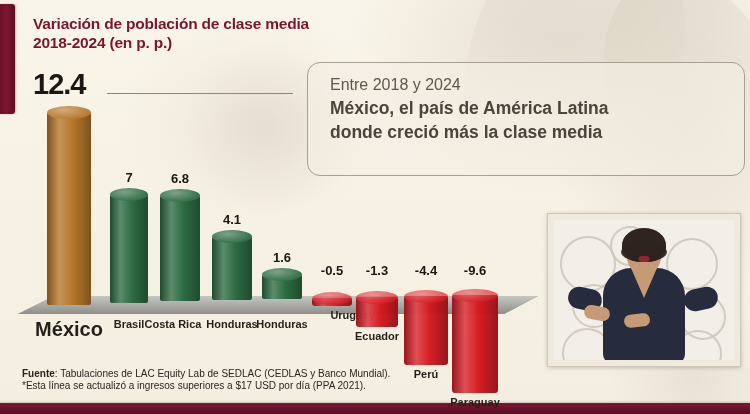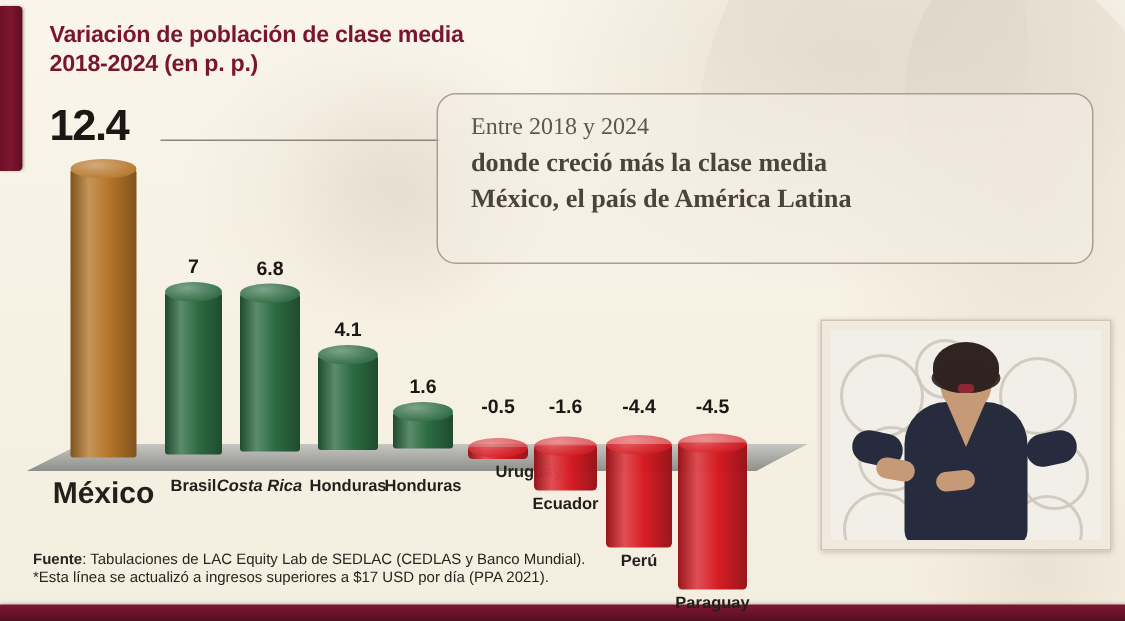--- a/index.html
+++ b/index.html
@@ -50,24 +50,24 @@
     letter-spacing:-.2px;
   }
   #title .l2{display:block;}
   #leader-line{
     position:absolute;left:107px;top:93px;width:186px;height:1px;
     background:#8c857a;
   }
 
   
   #callout{
-    position:absolute;left:291px;top:62px;width:438px;height:114px;
+    position:absolute;left:307px;top:62px;width:438px;height:114px;
     border:1px solid #a79f93;border-radius:13px;
     background:rgba(243,238,228,.62);
-    box-sizing:border-box;padding:12px 0 0 22px;font-family:Liberation Serif, serif;
+    box-sizing:border-box;padding:12px 0 0 22px;
   }
   #callout .kicker{
     font-size:16px;color:#5d574e;line-height:20px;margin-bottom:1px;
   }
   #callout .headline{
     font-size:17.5px;font-weight:bold;color:#4a443c;line-height:24px;
   }
 
   
   #chart{position:absolute;left:0;top:0;width:560px;height:414px;}
@@ -174,22 +174,22 @@
 
   <div id="title">
     <span class="l1">Variación de población de clase media</span>
     <span class="l2">2018-2024 (en p. p.)</span>
   </div>
 
   <div id="leader-line"></div>
 
   <div id="callout">
     <div class="kicker">Entre 2018 y 2024</div>
+    <div class="headline">México, el país de América Latina</div>
     <div class="headline">donde creció más la clase media</div>
-    <div class="headline">México, el país de América Latina</div>
   </div>
 
   <div id="chart">
     <div class="platform">
       <svg width="520" height="22" viewBox="0 0 520 22">
         <polygon points="0,20 36,2 520,2 486,20" fill="#9d9d99"></polygon>
         <polygon points="0,20 36,2 520,2 486,20" fill="url(#pg)"></polygon>
         <defs>
           <linearGradient id="pg" x1="0" y1="0" x2="0" y2="1">
             <stop offset="0%" stop-color="#c6c6c2"></stop>
@@ -209,21 +209,21 @@
           <div class="body" style="height: 109.2px; background: linear-gradient(90deg, rgb(31, 75, 46) 0%, rgb(91, 140, 108) 28%, rgb(45, 107, 66) 58%, rgb(31, 75, 46) 100%);"></div>
           <div class="cap" style="background: radial-gradient(at 38% 30%, rgb(125, 163, 138), rgb(56, 114, 75) 70%, rgb(40, 94, 58));"></div>
         </div>
         <div class="vlabel" style="width: 68px; left: 95px; top: 169.8px;">7</div>
         <div class="clabel" style="width: 84px; left: 87px; top: 318px;">Brasil</div>
         <div class="bar pos" style="left: 160px; width: 40px; height: 106.08px; top: 194.92px;">
           <div class="body" style="height: 106.08px; background: linear-gradient(90deg, rgb(31, 75, 46) 0%, rgb(91, 140, 108) 28%, rgb(45, 107, 66) 58%, rgb(31, 75, 46) 100%);"></div>
           <div class="cap" style="background: radial-gradient(at 38% 30%, rgb(125, 163, 138), rgb(56, 114, 75) 70%, rgb(40, 94, 58));"></div>
         </div>
         <div class="vlabel" style="width: 70px; left: 145px; top: 170.92px;">6.8</div>
-        <div class="clabel" style="width: 72px; left: 137px; top: 318px; font-style: italic;">Costa Rica</div>
+        <div class="clabel" style="width: 72px; left: 137px; top: 318px;">Costa Rica</div>
         <div class="bar pos" style="left: 212px; width: 40px; height: 63.96px; top: 236.04px;">
           <div class="body" style="height: 63.96px; background: linear-gradient(90deg, rgb(31, 75, 46) 0%, rgb(91, 140, 108) 28%, rgb(45, 107, 66) 58%, rgb(31, 75, 46) 100%);"></div>
           <div class="cap" style="background: radial-gradient(at 38% 30%, rgb(125, 163, 138), rgb(56, 114, 75) 70%, rgb(40, 94, 58));"></div>
         </div>
         <div class="vlabel" style="width: 70px; left: 197px; top: 212.04px;">4.1</div>
         <div class="clabel" style="width: 86px; left: 189px; top: 318px;">Honduras</div>
         <div class="bar pos" style="left: 262px; width: 40px; height: 24.96px; top: 274.04px;">
           <div class="body" style="height: 24.96px; background: linear-gradient(90deg, rgb(31, 75, 46) 0%, rgb(91, 140, 108) 28%, rgb(45, 107, 66) 58%, rgb(31, 75, 46) 100%);"></div>
           <div class="cap" style="background: radial-gradient(at 38% 30%, rgb(125, 163, 138), rgb(56, 114, 75) 70%, rgb(40, 94, 58));"></div>
         </div>
@@ -232,33 +232,33 @@
         <div class="bar neg" style="left: 312px; width: 40px; height: 7.8px; top: 298px;">
           <div class="body" style="height: 7.8px; background: linear-gradient(90deg, rgb(150, 16, 22) 0%, rgb(223, 74, 80) 28%, rgb(214, 23, 31) 58%, rgb(150, 16, 22) 100%); opacity: 0.97;"></div>
           <div class="cap" style="background: radial-gradient(at 38% 30%, rgb(230, 111, 116), rgb(216, 35, 42) 70%, rgb(188, 20, 27)); opacity: 0.72; z-index: 2;"></div>
         </div>
         <div class="vlabel" style="width: 70px; left: 297px; top: 263px;">-0.5</div>
         <div class="clabel" style="width: 86px; left: 289px; top: 308.8px; text-align: right;">Uruguay</div>
         <div class="bar neg" style="left: 356px; width: 42px; height: 29.64px; top: 297px;">
           <div class="body" style="height: 29.64px; background: linear-gradient(90deg, rgb(150, 16, 22) 0%, rgb(223, 74, 80) 28%, rgb(214, 23, 31) 58%, rgb(150, 16, 22) 100%); opacity: 0.97;"></div>
           <div class="cap" style="background: radial-gradient(at 38% 30%, rgb(230, 111, 116), rgb(216, 35, 42) 70%, rgb(188, 20, 27)); opacity: 0.72; z-index: 2;"></div>
         </div>
-        <div class="vlabel" style="width: 72px; left: 341px; top: 263px;">-1.6</div>
+        <div class="vlabel" style="width: 72px; left: 341px; top: 263px;">-1.3</div>
         <div class="clabel" style="width: 88px; left: 333px; top: 329.64px;">Ecuador</div>
         <div class="bar neg" style="left: 404px; width: 44px; height: 68.64px; top: 296px;">
           <div class="body" style="height: 68.64px; background: linear-gradient(90deg, rgb(150, 16, 22) 0%, rgb(223, 74, 80) 28%, rgb(214, 23, 31) 58%, rgb(150, 16, 22) 100%); opacity: 0.97;"></div>
           <div class="cap" style="background: radial-gradient(at 38% 30%, rgb(230, 111, 116), rgb(216, 35, 42) 70%, rgb(188, 20, 27)); opacity: 0.72; z-index: 2;"></div>
         </div>
         <div class="vlabel" style="width: 74px; left: 389px; top: 263px;">-4.4</div>
         <div class="clabel" style="width: 90px; left: 381px; top: 367.64px;">Perú</div>
         <div class="bar neg" style="left: 452px; width: 46px; height: 98.28px; top: 295px;">
           <div class="body" style="height: 98.28px; background: linear-gradient(90deg, rgb(150, 16, 22) 0%, rgb(223, 74, 80) 28%, rgb(214, 23, 31) 58%, rgb(150, 16, 22) 100%); opacity: 0.97;"></div>
           <div class="cap" style="background: radial-gradient(at 38% 30%, rgb(230, 111, 116), rgb(216, 35, 42) 70%, rgb(188, 20, 27)); opacity: 0.72; z-index: 2;"></div>
         </div>
-        <div class="vlabel" style="width: 76px; left: 437px; top: 263px;">-4.5</div>
+        <div class="vlabel" style="width: 76px; left: 437px; top: 263px;">-9.6</div>
         <div class="clabel" style="width: 92px; left: 429px; top: 396.28px;">Paraguay</div>
       </div>
   </div>
 
   <div id="video">
     <div class="stage">
       <div class="swirl" style="left:6px;top:16px;width:52px;height:52px;"></div>
       <div class="swirl" style="left:18px;top:64px;width:40px;height:40px;"></div>
       <div class="swirl" style="left:112px;top:18px;width:48px;height:48px;"></div>
       <div class="swirl" style="left:126px;top:74px;width:42px;height:42px;"></div>

